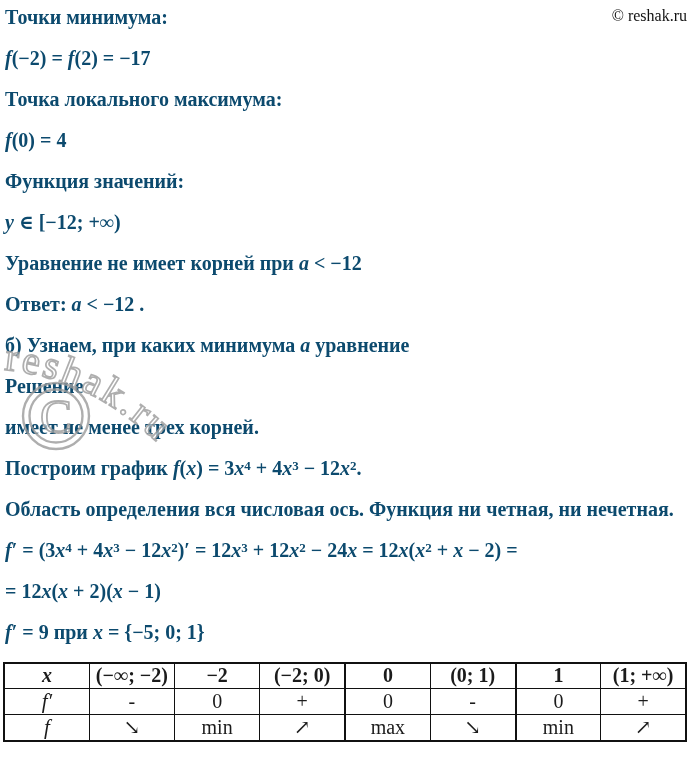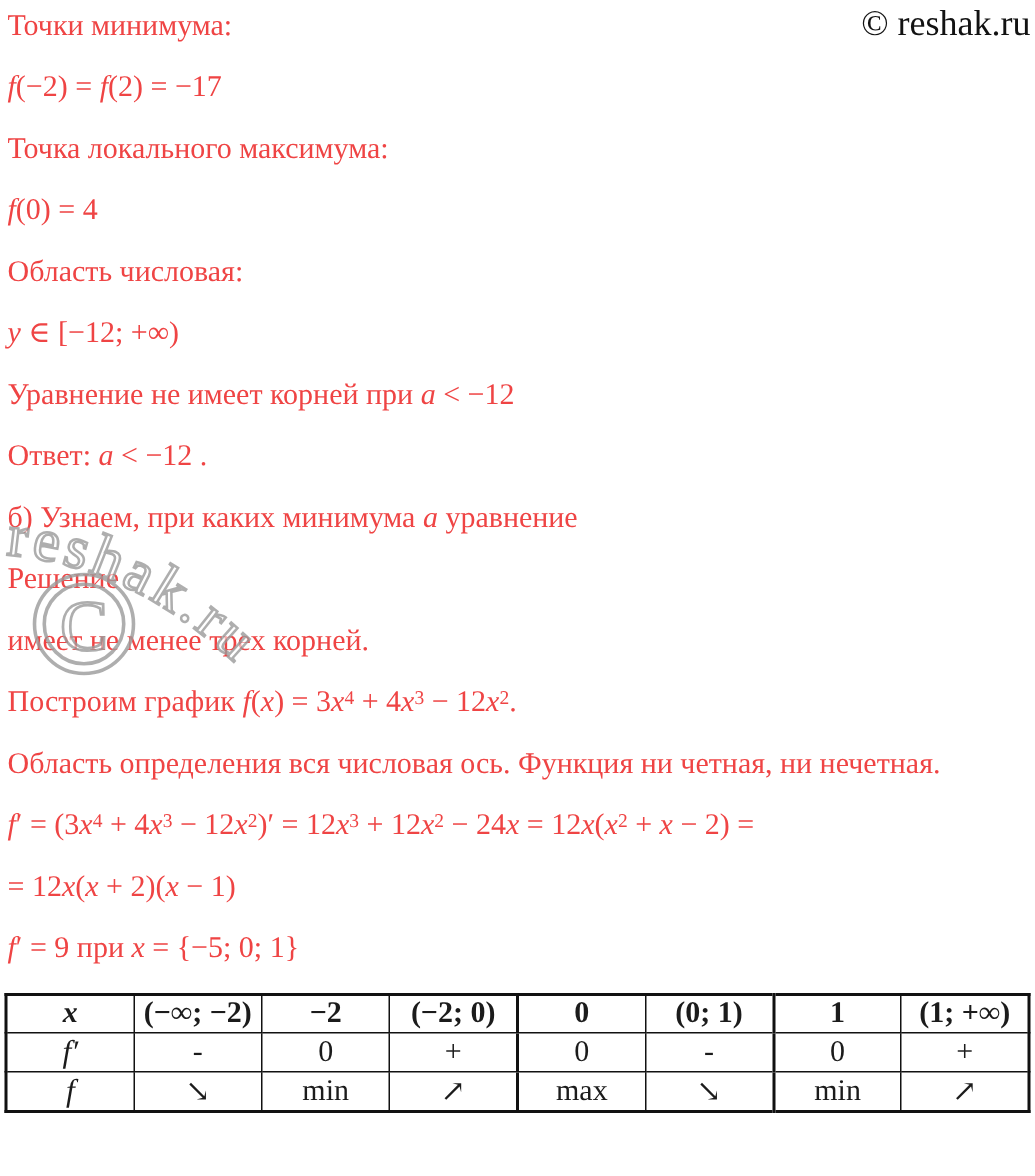--- a/index.html
+++ b/index.html
@@ -10,32 +10,33 @@
     height: 784px;
     background: #ffffff;
     overflow: hidden;
     font-family: "Liberation Serif", "DejaVu Serif", serif;
     color: #1b1b1b;
   }
   .logo {
     position: absolute;
     top: 5px;
     right: 3px;
-    font-size: 24px;
+    font-size: 16px;
     line-height: 22px;
     color: #121212;
     white-space: nowrap;
   }
   .content { position: absolute; top: 6px; left: 5px; right: 0; }
   .line {
     font-size: 20px;
     line-height: 22px;
     margin-bottom: 19px;
     white-space: nowrap;
-    color: #ef4444;
+    color: #0c4a6e;
+    font-weight: bold;
   }
   .line .mi { font-style: italic; }
   .line sup {
     font-size: 13px;
     line-height: 0;
     position: relative;
     top: -0.35em;
     vertical-align: baseline;
   }
   table.vartable {
@@ -74,21 +75,21 @@
 <div class="page">
 
   <div class="logo">© reshak.ru</div>
 
   <div class="content">
     <div id="lines">
         <p class="line"><span>Точки минимума:</span></p>
         <p class="line"><span class="mi">f</span><span>(−2) = </span><span class="mi">f</span><span>(2) = −17</span></p>
         <p class="line"><span>Точка локального максимума:</span></p>
         <p class="line"><span class="mi">f</span><span>(0) = 4</span></p>
-        <p class="line"><span>Область числовая:</span></p>
+        <p class="line"><span>Функция значений:</span></p>
         <p class="line"><span class="mi">y</span><span> ∈ [−12; +∞)</span></p>
         <p class="line"><span>Уравнение не имеет корней при </span><span class="mi">a</span><span> &lt; −12</span></p>
         <p class="line"><span>Ответ: </span><span class="mi">a</span><span> &lt; −12 .</span></p>
         <p class="line"><span>б) Узнаем, при каких минимума </span><span class="mi">a</span><span> уравнение</span></p>
         <p class="line"><span>Решение</span></p>
         <p class="line"><span>имеет не менее трех корней.</span></p>
         <p class="line"><span>Построим график </span><span class="mi">f</span><span>(</span><span class="mi">x</span><span>) = 3</span><span class="mi">x</span><sup>4</sup><span> + 4</span><span class="mi">x</span><sup>3</sup><span> − 12</span><span class="mi">x</span><sup>2</sup><span>.</span></p>
         <p class="line"><span>Область определения вся числовая ось. Функция ни четная, ни нечетная.</span></p>
         <p class="line"><span class="mi">f</span><span>′ = (3</span><span class="mi">x</span><sup>4</sup><span> + 4</span><span class="mi">x</span><sup>3</sup><span> − 12</span><span class="mi">x</span><sup>2</sup><span>)′ = 12</span><span class="mi">x</span><sup>3</sup><span> + 12</span><span class="mi">x</span><sup>2</sup><span> − 24</span><span class="mi">x</span><span> = 12</span><span class="mi">x</span><span>(</span><span class="mi">x</span><sup>2</sup><span> + </span><span class="mi">x</span><span> − 2) =</span></p>
         <p class="line"><span>= 12</span><span class="mi">x</span><span>(</span><span class="mi">x</span><span> + 2)(</span><span class="mi">x</span><span> − 1)</span></p>

